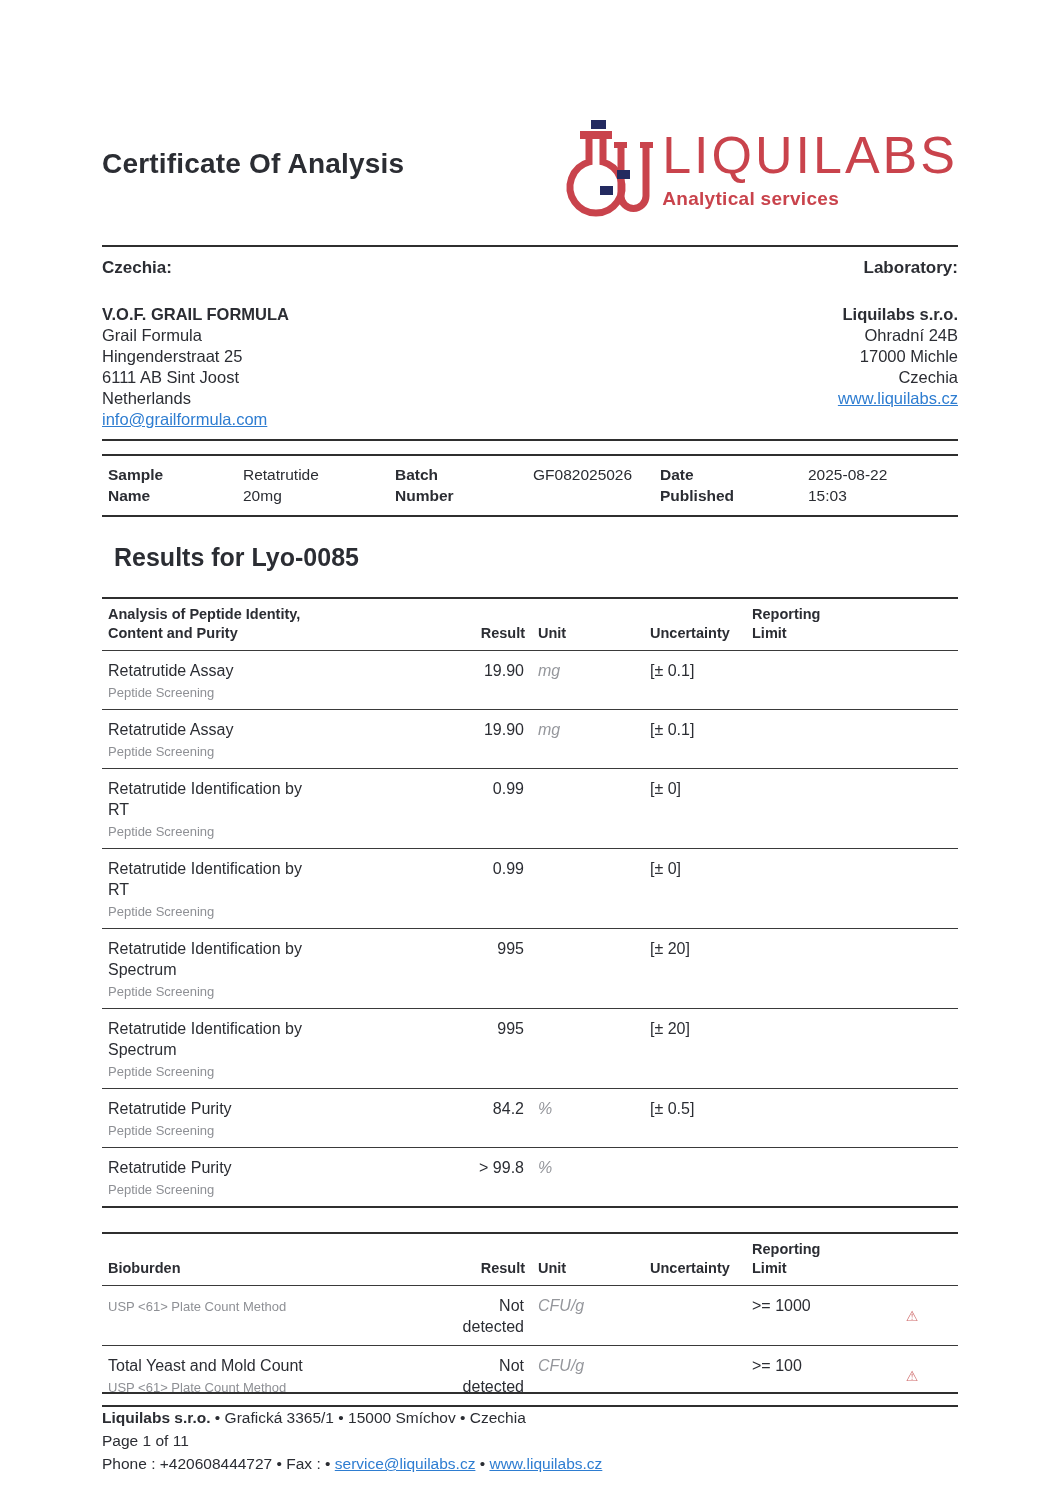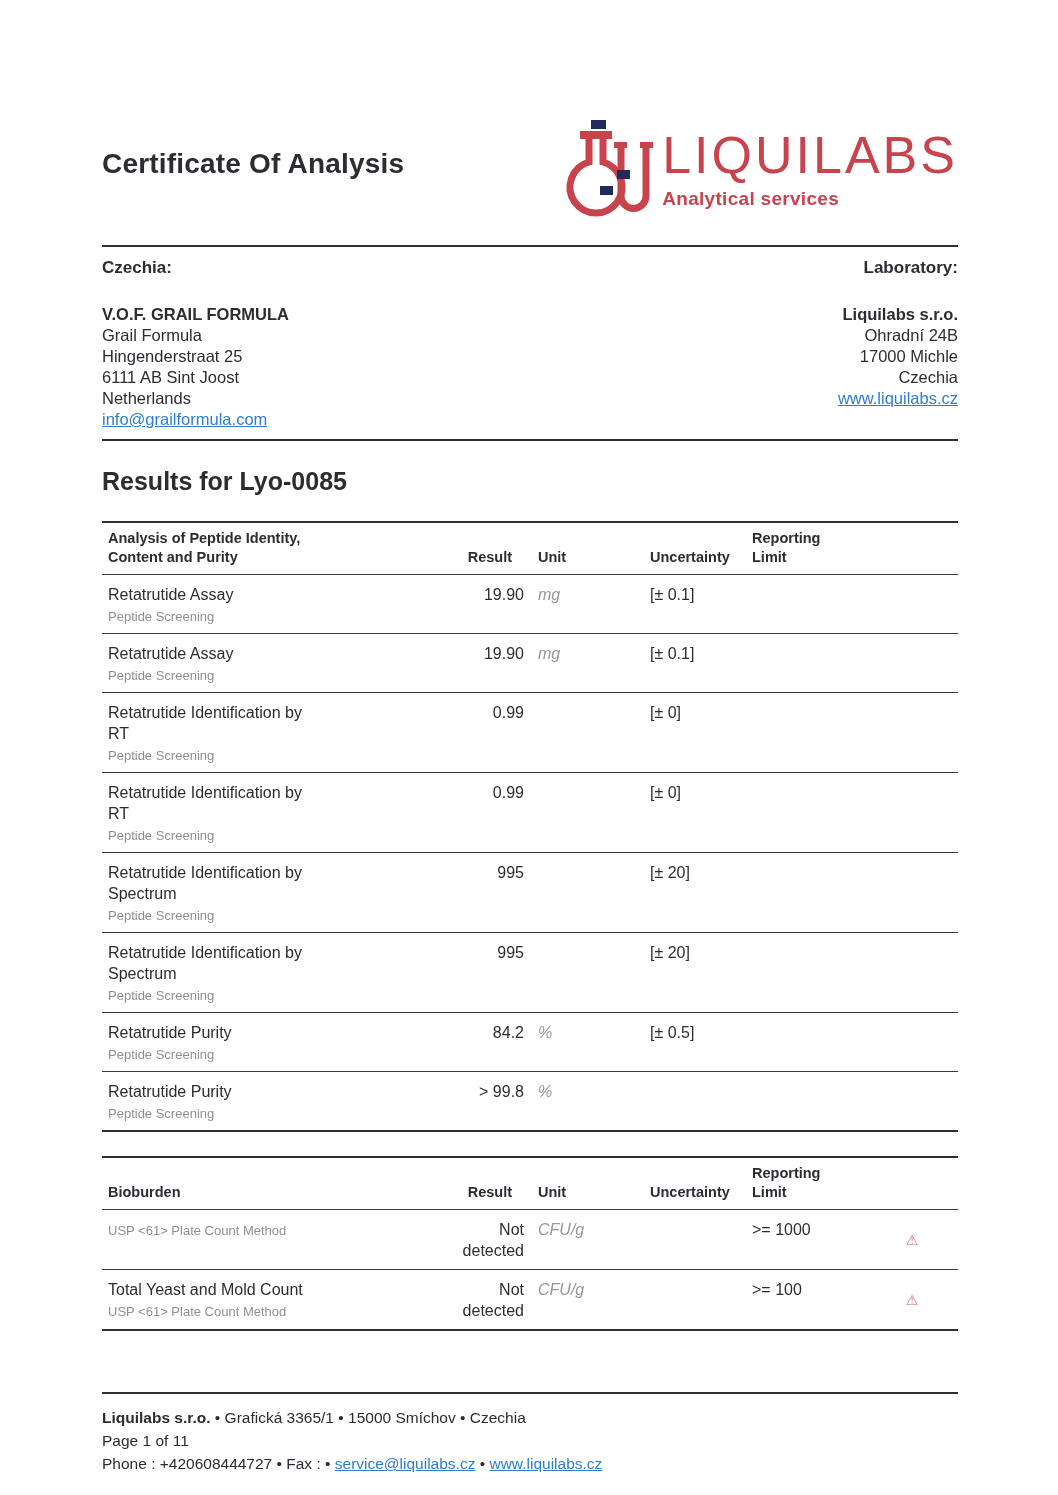--- a/index.html
+++ b/index.html
@@ -37,42 +37,42 @@
   .parties { display:flex; justify-content:space-between; padding:10px 0 9px 0; }
   .party { font-size:16.5px; line-height:21px; }
   .party.right { text-align:right; }
   .party-label { font-size:17px; font-weight:700; margin-bottom:26px; }
   .party-company { font-weight:700; }
   a.link { color:#2e7dd1; text-decoration:underline; cursor:pointer; }
 
   
   .h2 { font-size:25px; font-weight:700; color:#2b2d33; }
   .h2-sample { margin-top:46px; }
-  .h2-results { margin-top:26px; }
+  .h2-results { margin-top:26px;margin-left:12px; }
 
   
   .sample-table {
     margin-top:13px;
     border-top:2.5px solid #2f2f2f; border-bottom:2.5px solid #2f2f2f;
     display:grid; grid-template-columns:135px 152px 138px 127px 148px 1fr;
     padding:8px 0 9px 6px;
     font-size:15.5px; line-height:21px;
   }
   .sample-table .lbl { font-weight:700; }
   .pre { white-space:pre-line; }
 
   
   .rtable { border-top:2.5px solid #2f2f2f; border-bottom:2.5px solid #2f2f2f; margin-top:25px; }
   .rtable.gapped { margin-top:24px; }
   .thead, .trow {
     display:grid;
     grid-template-columns:330px 100px 112px 102px 114px 1fr;
   }
   .thead { padding:6px 0 7px 6px; align-items:end; font-size:14.5px; font-weight:700; line-height:19px; }
-  .thead .c2 { text-align:right; padding-right:26px; }
+  .thead .c2 { text-align:right; padding-right:13px; }
   .trow { border-top:1.5px solid #3a3a3a; padding:9px 0 8px 6px; font-size:16px; line-height:21px; }
   .trow .c2 { text-align:right; padding-right:14px; }
   .param { color:#2b2d33; }
   .method { font-size:13px; color:#8e9095; margin-top:3px; line-height:17px; }
   .unit { font-style:italic; color:#95979c; }
   .c6 { display:flex; align-items:center; justify-content:center; }
   .flag-glyph { color:#cf6b6b; font-size:14px; line-height:14px; }
 
   
   .doc-footer {
@@ -127,20 +127,33 @@
         <div class="party-company">Liquilabs s.r.o.</div>
         <div>Ohradní 24B</div>
         <div>17000 Michle</div>
         <div>Czechia</div>
         <div><a class="link">www.liquilabs.cz</a></div>
       </div>
     </div>
 
     <hr class="rule rule-2">
 
+    <div class="sample-table">
+      <div class="lbl pre">Sample
+Name</div>
+      <div class="pre">Retatrutide
+20mg</div>
+      <div class="lbl pre">Batch
+Number</div>
+      <div class="pre">GF082025026</div>
+      <div class="lbl pre">Date
+Published</div>
+      <div class="pre">2025-08-22
+15:03</div>
+    </div>
 
     <div class="h2 h2-results">Results for Lyo-0085</div>
     <div id="tables">
   <div class="rtable">
     <div class="thead">
       <div class="c1 pre">Analysis of Peptide Identity,
 Content and Purity</div>
       <div class="c2">Result</div>
       <div class="c3">Unit</div>
       <div class="c4">Uncertainty</div>

